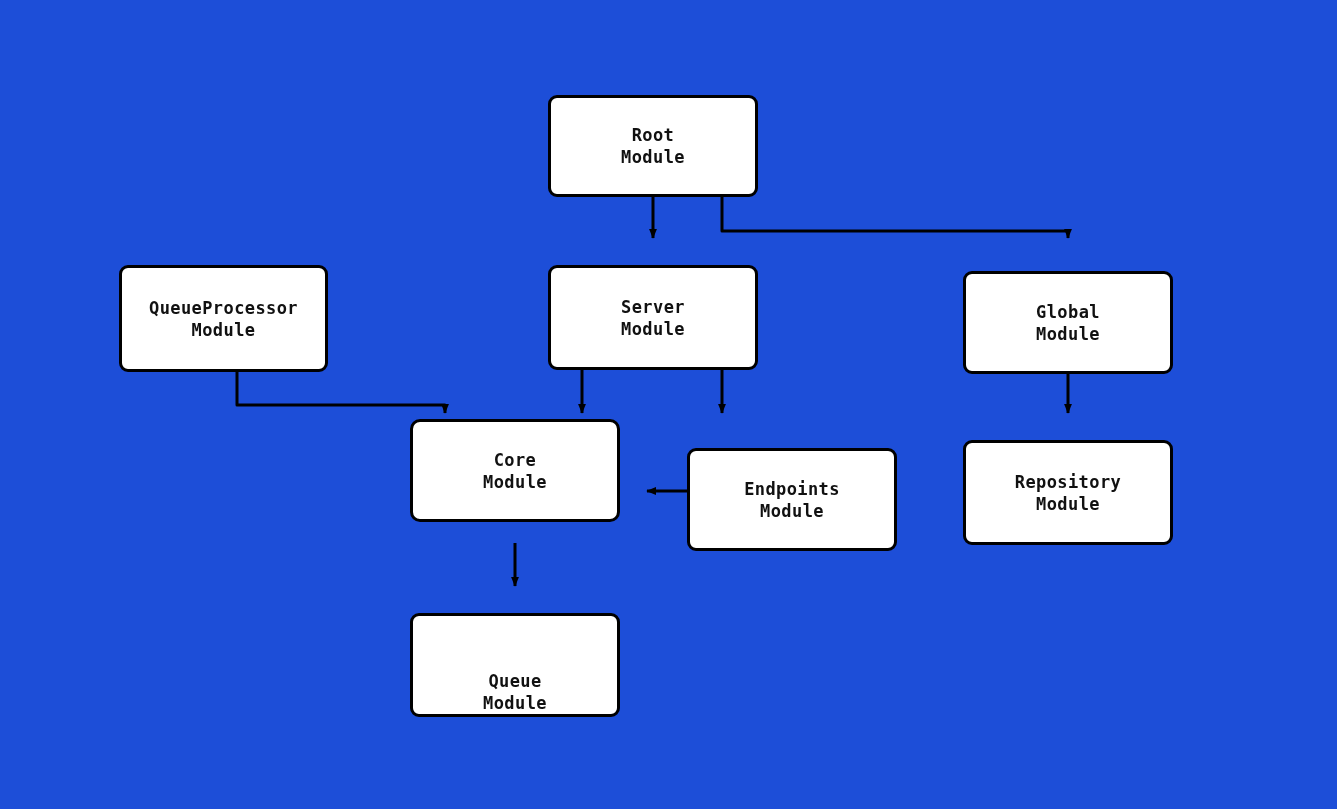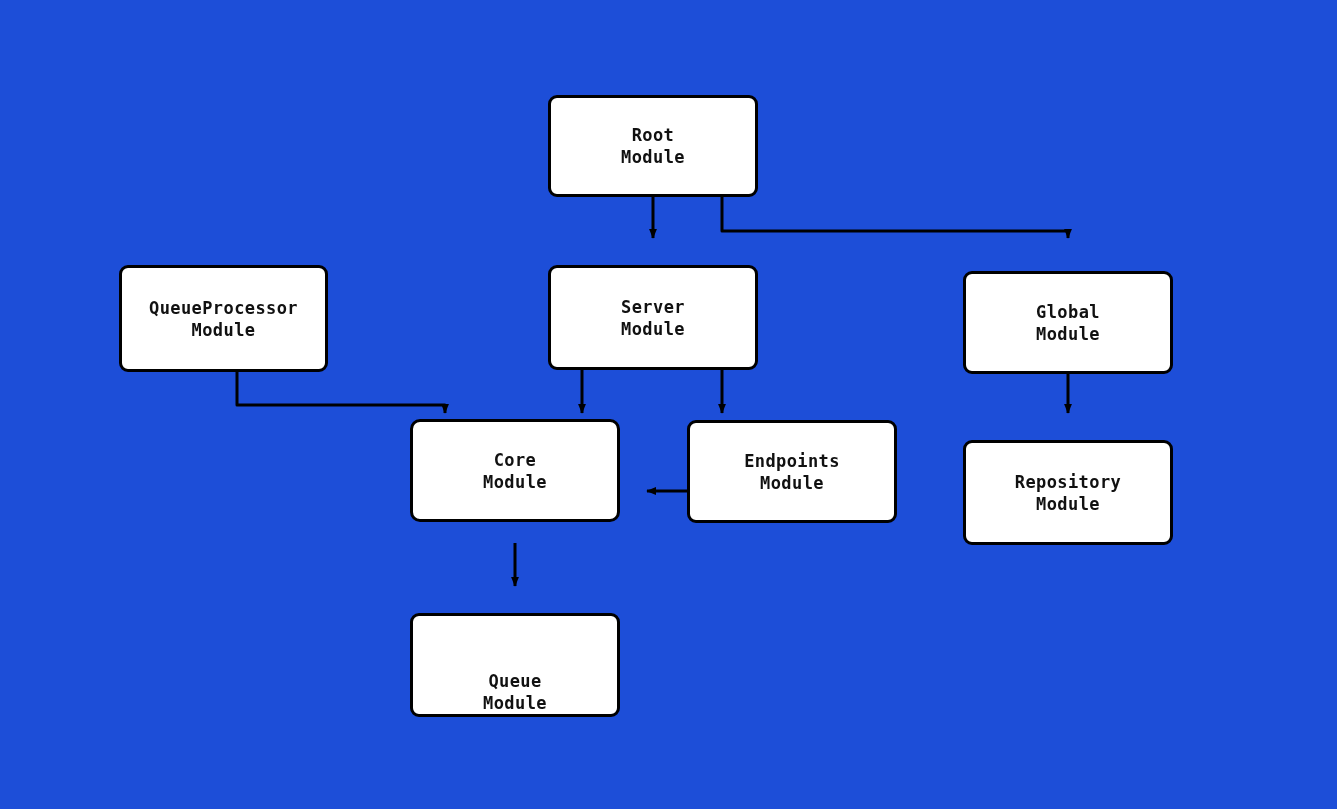--- a/index.html
+++ b/index.html
@@ -94,21 +94,21 @@
   <div class="node" style="left:963px; top:251px; width:210px; height:103px;margin-top:20px;">
     <div class="node-line">Global</div>
     <div class="node-line">Module</div>
   </div>
 
   <div class="node" style="left:410px; top:419px; width:210px; height:103px;border-radius:10px;">
     <div class="node-line">Core</div>
     <div class="node-line">Module</div>
   </div>
 
-  <div class="node" style="left:687px; top:420px; width:210px; height:103px;">
+  <div class="node" style="left:687px; top:448px; width:210px; height:103px;">
     <div class="node-line">Endpoints</div>
     <div class="node-line">Module</div>
   </div>
 
   <div class="node" style="left:963px; top:440px; width:210px; height:105px;justify-content:center;">
     <div class="node-line">Repository</div>
     <div class="node-line">Module</div>
   </div>
 
   <div class="node" style="left:410px; top:613px; width:210px; height:104px;justify-content:flex-end;">

